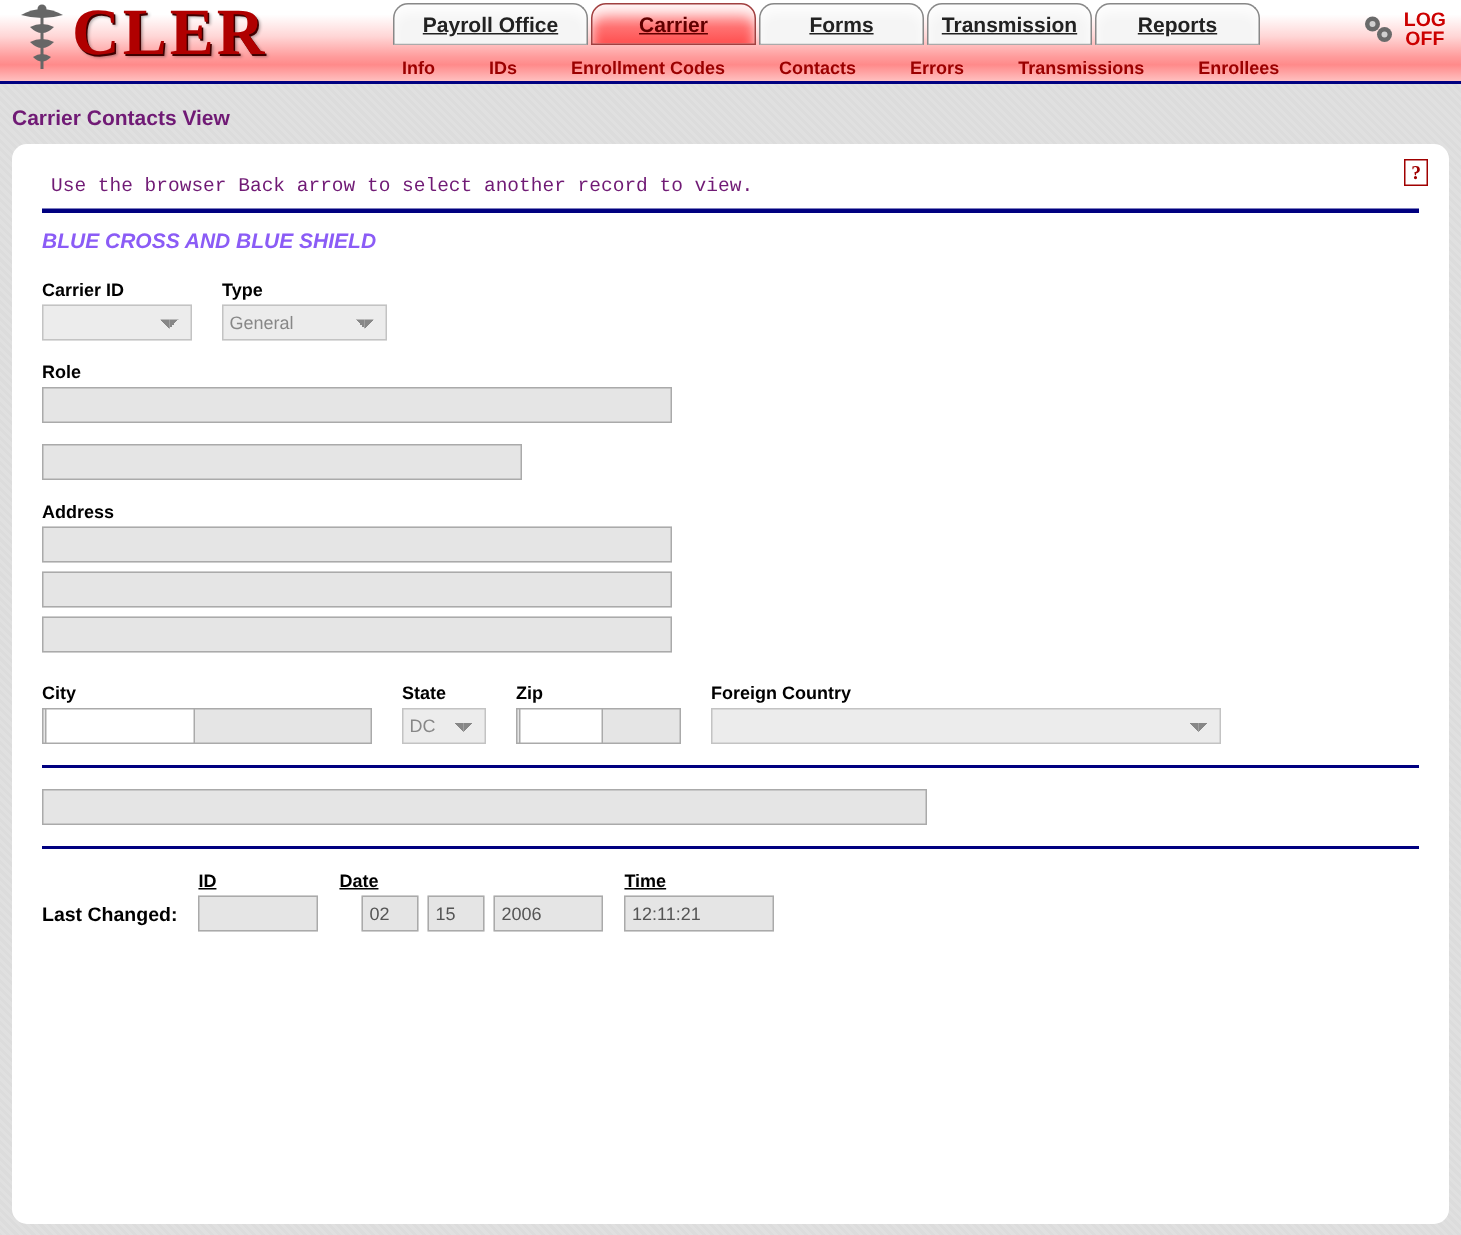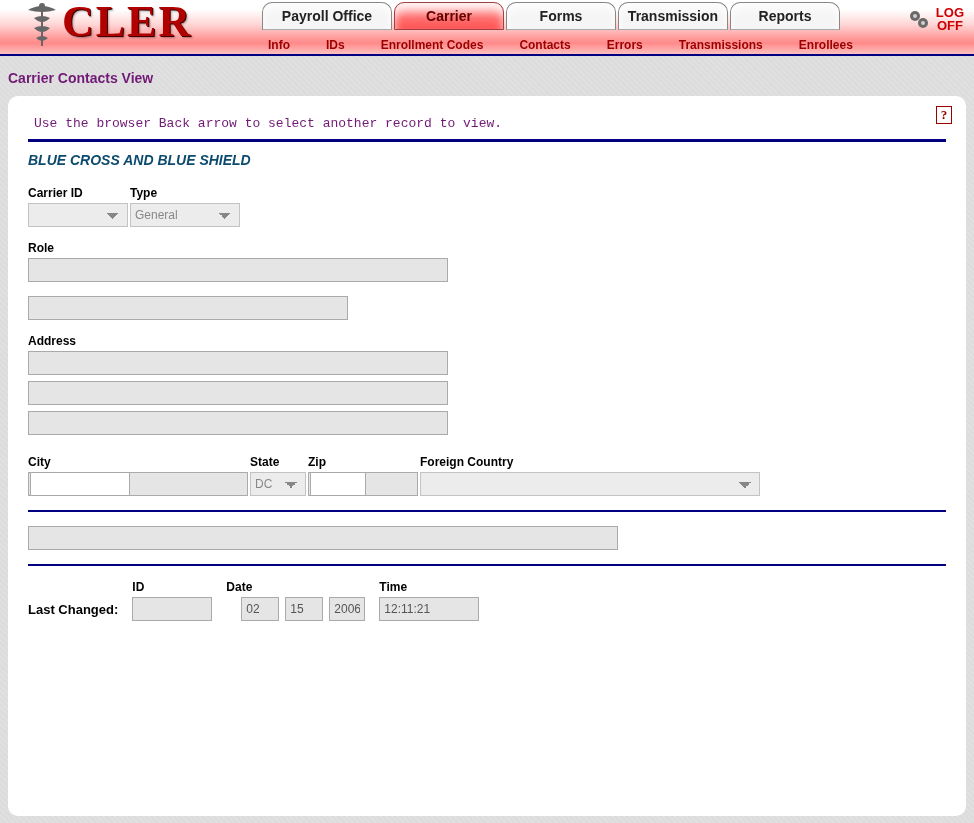--- a/index.html
+++ b/index.html
@@ -15,21 +15,21 @@
   }
   
   .header-band {
     height: 56px;
     background: linear-gradient(#fff 0%, #fff 18%, #ffd6d6 45%, #ff9c9c 70%, #ff8a8a 80%, #ffc0c0 100%);
     border-bottom: 2px solid #000080;
     position: relative;
   }
   .logo-area {
     position: absolute;
-    left: 22px; top: 0;
+    left: 8px; top: 0;
     display: flex;
     align-items: flex-start;
   }
   .caduceus {
     width: 40px; height: 52px;
     color: #555;
   }
   .cler-text {
     font-family: "Times New Roman", serif;
     font-size: 44px;
@@ -56,20 +56,21 @@
     font-family: Verdana, sans-serif;
     font-size: 14px;
     font-weight: bold;
     color: #222;
     background: #f5f5f5;
     border: 1px solid #888;
     border-bottom: 1px solid #aaa;
     border-radius: 10px 10px 0 0;
     box-shadow: inset 0 6px 8px rgba(255,255,255,0.8);
     cursor: pointer;
+    text-decoration: underline;
   }
   .tab.active {
     background: linear-gradient(#ffd0d0, #ff7070 60%, #ff5050);
     color: #600000;
     border-color: #a04040;
   }
   .tab.payroll { min-width: 130px; }
   .logoff {
     position: absolute;
     right: 10px; top: 6px;
@@ -134,27 +135,27 @@
   }
   .instruction {
     color: #701a75;
     font-family: "Courier New", monospace;
     font-size: 13px;
     margin: 6px 0 8px 6px;
   }
   .hr-nav { border: none; border-top: 3px solid #000080; margin: 4px 0 10px 0; }
   .hr-thin { border: none; border-top: 2px solid #000080; margin: 10px 0 14px 0; }
   .carrier-name {
-    color: #0c4a6e;
+    color: #8b5cf6;
     font-style: italic;
     font-weight: bold;
     font-size: 14px;
     margin: 6px 0 18px 0;
   }
-  .row { display: flex; gap: 2px; margin-bottom: 14px; flex-wrap: wrap; }
+  .row { display: flex; gap: 20px; margin-bottom: 14px; flex-wrap: wrap; }
   .field { display: flex; flex-direction: column; }
   .field label { font-weight: bold; font-size: 12px; margin-bottom: 3px; }
   .ro-input, .ro-select {
     background: #e5e5e5;
     border: 1px solid #aaa;
     height: 24px;
     font-size: 12px;
     padding: 2px 4px;
     color: #555;
   }
@@ -180,21 +181,21 @@
     display: flex;
     align-items: flex-end;
     gap: 14px;
     margin-top: 6px;
   }
   .last-changed .lc-label {
     font-weight: bold;
     font-size: 13px;
     padding-bottom: 4px;
   }
-  .last-changed .field label { font-weight: bold; }
+  .last-changed .field label { font-weight: bold; text-decoration: underline; }
 </style>
 </head>
 <body>
 
 <div class="header-band">
   <div class="logo-area">
     <svg class="caduceus" viewBox="0 0 40 52">
       <g fill="#666">
         <circle cx="20" cy="6" r="3"></circle>
         <rect x="19" y="8" width="2" height="38"></rect>
@@ -331,21 +332,21 @@
     <div class="lc-label">Last Changed:</div>
     <div class="field" style="width:80px">
       <label>ID</label>
       <input class="ro-input" readonly="" value="" style="">
     </div>
     <div class="field">
       <label>Date</label>
       <div style="display:flex;gap:6px">
         <input class="ro-input" style="width: 38px; margin-left: 15px;" readonly="" value="02">
         <input class="ro-input" style="width: 38px;" readonly="" value="15">
-        <input class="ro-input" style="width: 36px;" readonly="" value="2006">
+        <input class="ro-input" style="width: 73px;" readonly="" value="2006">
       </div>
     </div>
     <div class="field" style="width:100px">
       <label>Time</label>
       <input class="ro-input" readonly="" value="12:11:21" style="">
     </div>
   </div>
 </div>
 
 </body></html>

